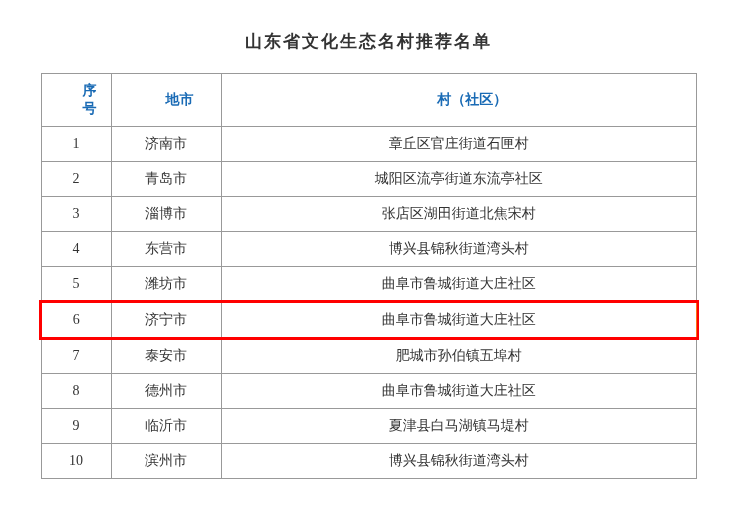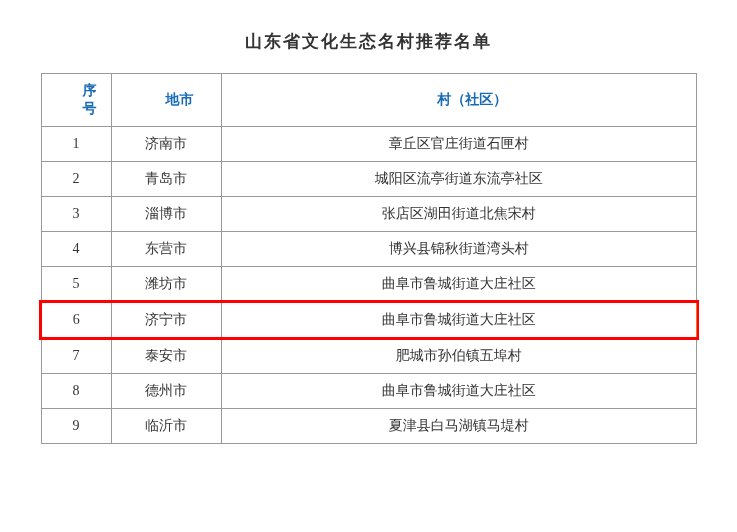--- a/index.html
+++ b/index.html
@@ -113,14 +113,19 @@
       <tr>
         <td>8</td>
         <td>德州市</td>
         <td>曲阜市鲁城街道大庄社区</td>
       </tr>
       <tr>
         <td>9</td>
         <td>临沂市</td>
         <td>夏津县白马湖镇马堤村</td>
       </tr>
+      <tr>
+        <td>10</td>
+        <td>滨州市</td>
+        <td>博兴县锦秋街道湾头村</td>
+      </tr>
     </tbody>
 </table>
 
 </body></html>

